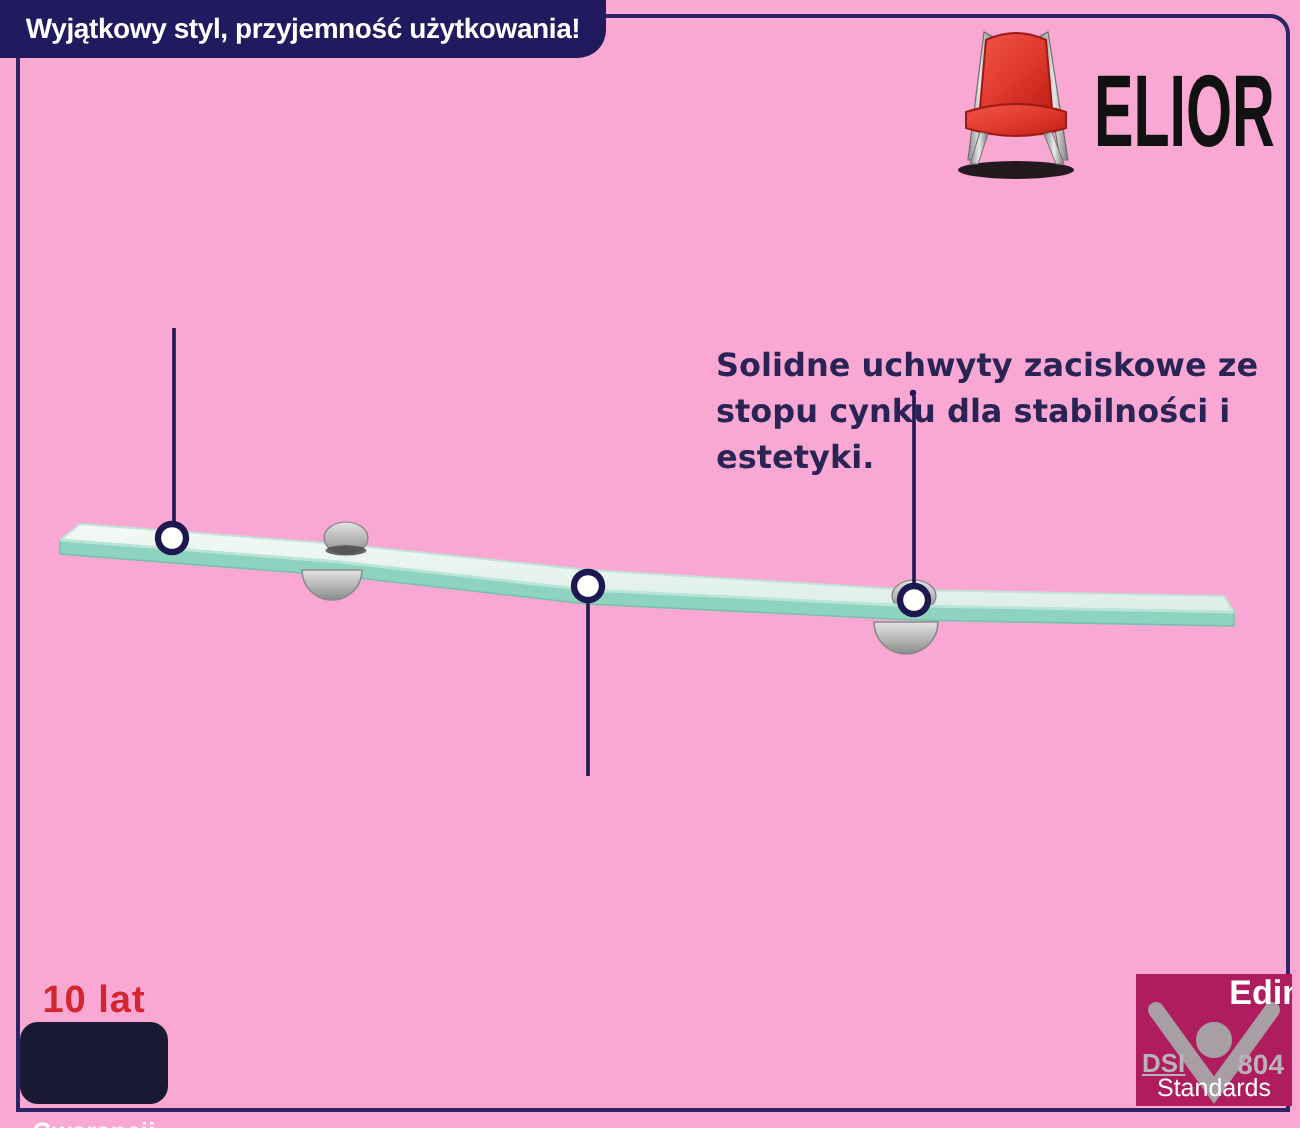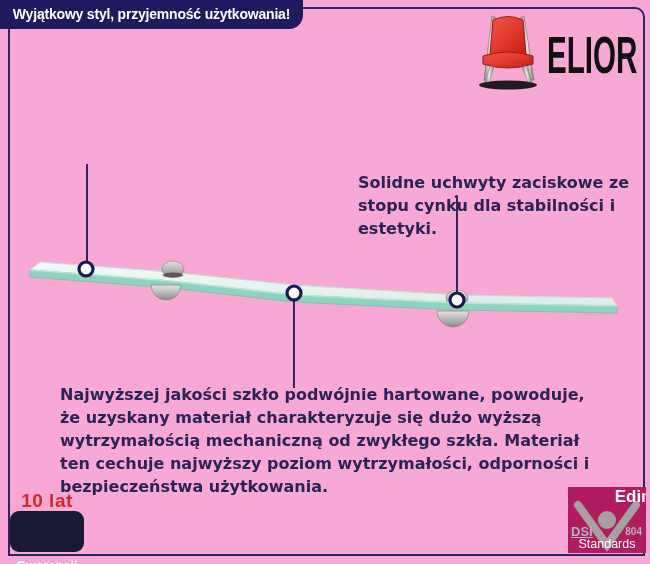--- a/index.html
+++ b/index.html
@@ -63,21 +63,21 @@
     position:absolute;left:0;top:1px;width:78px;text-align:center;
     color:#ffffff;font-weight:bold;font-size:17px;line-height:18px;padding-left:36px;
   }
   .cert svg{position:absolute;left:0;top:0;}
   .cert .dsi{
     position:absolute;left:3px;top:38px;color:#b9b2b6;
     font-weight:bold;font-size:13px;line-height:14px;text-decoration:underline;
   }
   .cert .n804{
     position:absolute;right:4px;top:38px;color:#b9b2b6;
-    font-weight:bold;font-size:10px;line-height:14px;
+    font-weight:bold;font-size:14px;line-height:14px;
   }
   .cert .std{
     position:absolute;left:0;top:50px;width:78px;text-align:center;
     color:#ffffff;font-weight:normal;font-size:12.5px;line-height:14px;
   }
 </style>
 </head>
 <body>
 
 <div class="canvas">
@@ -153,25 +153,20 @@
     <line x1="294" y1="301" x2="294" y2="388" stroke="#1d1850" stroke-width="1.8"></line>
 
     <circle cx="86" cy="269" r="7" fill="#ffffff" stroke="#1d1850" stroke-width="3.2"></circle>
     <circle cx="294" cy="293" r="7" fill="#ffffff" stroke="#1d1850" stroke-width="3.2"></circle>
     <circle cx="457" cy="300" r="7" fill="#ffffff" stroke="#1d1850" stroke-width="3.2"></circle>
   </svg>
 
   <div class="callout r">Solidne uchwyty zaciskowe ze
 stopu cynku dla stabilności i
 estetyki.</div>
-  <div class="callout b">Najwyższej jakości szkło podwójnie hartowane, powoduje,
-że uzyskany materiał charakteryzuje się dużo wyższą
-wytrzymałością mechaniczną od zwykłego szkła. Materiał
-ten cechuje najwyższy poziom wytrzymałości, odporności i
-bezpieczeństwa użytkowania.</div>
 
   <div class="warranty">
     <div class="w1">10 lat</div>
     <div class="w2">Gwarancji</div>
   </div>
 
   <div class="cert">
     <svg width="78" height="66" viewBox="0 0 78 66">
       <path d="M10,18 L39,58 L68,18" fill="none" stroke="#a89fa5" stroke-width="8" stroke-linecap="round"></path>
       <circle cx="39" cy="33" r="9" fill="#a89fa5"></circle>

